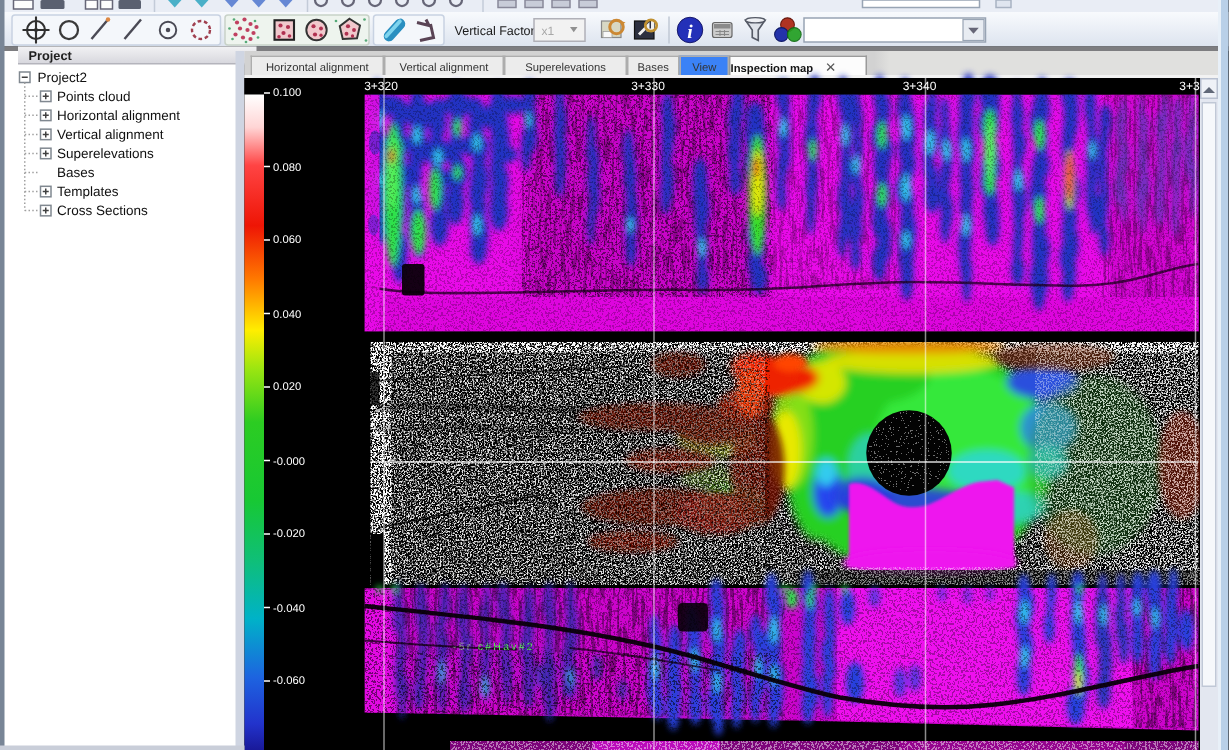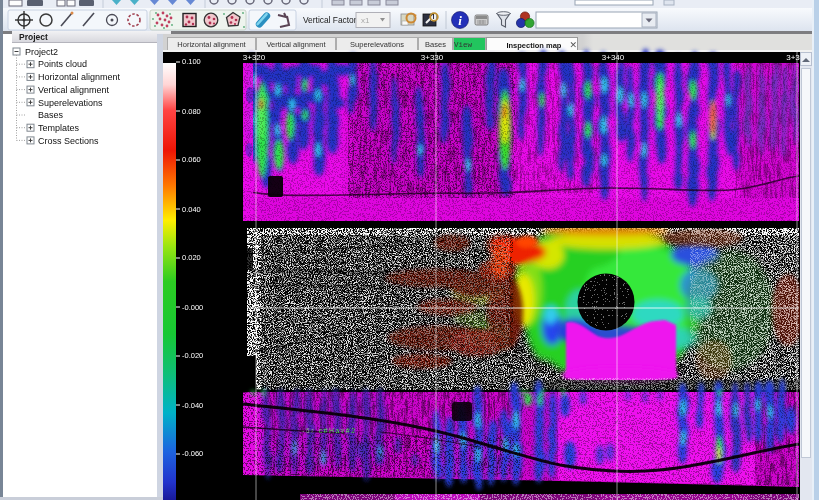--- a/index.html
+++ b/index.html
@@ -177,22 +177,22 @@
     <line x1="16.5" y1="102.3" x2="26" y2="102.3" stroke="#a0a0a0" stroke-width="1" stroke-dasharray="1 1.5"></line>
     <line x1="16.5" y1="115.0" x2="26" y2="115.0" stroke="#a0a0a0" stroke-width="1" stroke-dasharray="1 1.5"></line>
     <line x1="16.5" y1="127.7" x2="26" y2="127.7" stroke="#a0a0a0" stroke-width="1" stroke-dasharray="1 1.5"></line>
     <line x1="16.5" y1="140.4" x2="26" y2="140.4" stroke="#a0a0a0" stroke-width="1" stroke-dasharray="1 1.5"></line>
   </svg>
 <div class="abs" style="left:163px;top:34px;width:649px;height:18px;background:linear-gradient(90deg,#d2d2d2 0 420px,#e0e0de 430px 100%);"></div>
 <div class="abs" style="left:167px;top:37px;width:87px;height:14px;background:#ececec;border:1px solid #adadad;border-bottom:none;color:#333;font-size:7.5px;text-align:center;line-height:14px;white-space:nowrap;overflow:hidden;">Horizontal alignment</div>
 <div class="abs" style="left:256px;top:37px;width:78px;height:14px;background:#ececec;border:1px solid #adadad;border-bottom:none;color:#333;font-size:7.5px;text-align:center;line-height:14px;white-space:nowrap;overflow:hidden;">Vertical alignment</div>
 <div class="abs" style="left:336px;top:37px;width:80px;height:14px;background:#ececec;border:1px solid #adadad;border-bottom:none;color:#333;font-size:7.5px;text-align:center;line-height:14px;white-space:nowrap;overflow:hidden;">Superelevations</div>
 <div class="abs" style="left:418px;top:37px;width:33px;height:14px;background:#ececec;border:1px solid #adadad;border-bottom:none;color:#333;font-size:7.5px;text-align:center;line-height:14px;white-space:nowrap;overflow:hidden;">Bases</div>
-<div class="abs" style="left:453px;top:37px;width:31px;height:14px;background:#22c55e;border:1px solid #adadad;border-bottom:none;color:#333;font-size:7.5px;line-height:14px;white-space:nowrap;overflow:hidden;font-family:Liberation Mono, monospace;">View</div>
-<div class="abs" style="left:486px;top:37px;width:90px;height:14px;background:#fcfcfc;border:1px solid #9a9a9a;border-bottom:none;font-weight:bold;color:#141414;font-size:7.5px;text-align:right;line-height:14px;white-space:nowrap;overflow:hidden;">Inspection map<span style="font-weight:normal;color:#555;margin-left:8px;font-size:9px;">✕</span></div>
+<div class="abs" style="left:453px;top:37px;width:31px;height:14px;background:#3b82f6;border:1px solid #adadad;border-bottom:none;color:#333;font-size:7.5px;text-align:center;line-height:14px;white-space:nowrap;overflow:hidden;">View</div>
+<div class="abs" style="left:486px;top:37px;width:90px;height:14px;background:#fcfcfc;border:1px solid #9a9a9a;border-bottom:none;font-weight:bold;color:#141414;font-size:7.5px;text-align:left;line-height:14px;white-space:nowrap;overflow:hidden;">Inspection map<span style="font-weight:normal;color:#555;margin-left:8px;font-size:9px;">✕</span></div>
 <div class="abs" style="left:163px;top:50px;width:649px;height:2px;background:#f2f2f2;"></div>
 <svg class="abs" style="left:0;top:0" width="819" height="500">
     <defs>
 <linearGradient id="cbar" x1="0" y1="63" x2="0" y2="500" gradientUnits="userSpaceOnUse">
  <stop offset="0" stop-color="#ffffff"></stop>
  <stop offset="0.05" stop-color="#ffd5d5"></stop>
  <stop offset="0.108" stop-color="#ff4444"></stop>
  <stop offset="0.20" stop-color="#ee1505"></stop>
  <stop offset="0.28" stop-color="#ff7700"></stop>
  <stop offset="0.36" stop-color="#ffee00"></stop>

